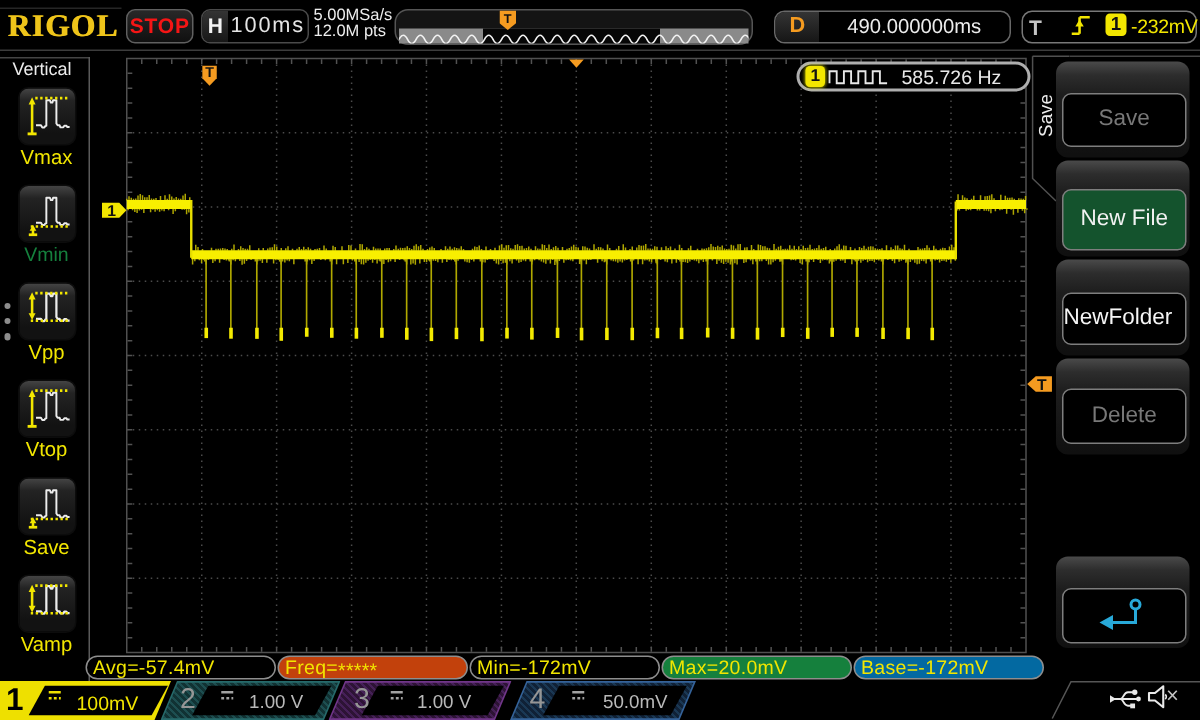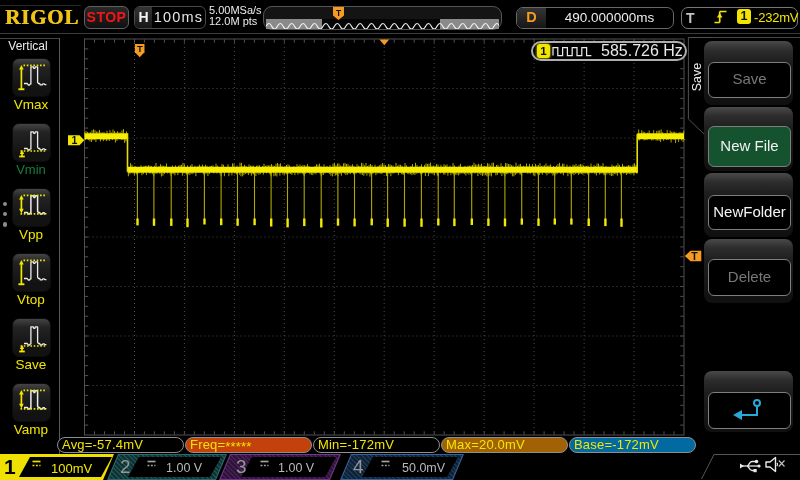--- a/index.html
+++ b/index.html
@@ -88,21 +88,21 @@
     <polygon points="68,135.2 79.5,135.2 84.3,140.2 79.5,145.2 68,145.2" fill="#f2e600"></polygon>
     <text x="74.5" y="144.2" font-size="10.5" font-weight="bold" fill="#111" text-anchor="middle">1</text>
     <polygon points="701.3,250.8 701.3,261.2 690.5,261.2 684.8,256.0 690.5,250.8" fill="#f59b20"></polygon>
     <text x="694.5" y="260.1" font-size="10.5" font-weight="bold" fill="#111" text-anchor="middle">T</text>
   </svg>
 <div class="abs" style="left:531px;top:41px;width:156px;height:20px;border:2px solid #aeaeae;border-radius:10px;background:#000;display:flex;align-items:center">
     <span style="display:inline-block;width:13px;height:14px;background:#f2e600;border-radius:3px;margin-left:4px;color:#111;font-weight:bold;font-size:11.5px;text-align:center;line-height:14px;box-shadow:0 0 3px #ff0">1</span>
     <svg width="42" height="12" viewBox="0 0 42 12" style="margin-left:2px">
       <path d="M1,10.5 V2.5 H5.8 V10.5 H10.6 V2.5 H15.4 V10.5 H20.2 V2.5 H25 V10.5 H29.8 V2.5 H34.6 V10.5 H39.4" stroke="#e8e8e8" stroke-width="1.25" fill="none"></path>
     </svg>
-    <span style="color:#e8e8e8;font-size:16px;margin-left:7px">585.726 Hz</span>
+    <span style="color:#e8e8e8;font-size:13px;margin-left:7px">585.726 Hz</span>
   </div>
 <div class="abs" style="left:0;top:39px;width:56px;text-align:center;color:#ececec;font-size:12px">Vertical</div>
 <div class="abs" style="left:12px;top:58px;width:39px;height:39px;border-radius:7px;background:linear-gradient(#444,#232323 22%,#121212 80%);border:1px solid #0c0c0c"></div>
 <svg class="abs" style="left:12px;top:58px" width="39" height="39" viewBox="0 0 39 39">
     <path d="M12,25.5 H15.3 L16.2,27 H17.6 L18.3,25.9 L18.9,25.9 V8.8 H21.2 L21.9,10.4 H22.9 L23.4,8.8 H25.6 V24.3 L26.4,25.5 H27.7 L28.3,26.9 H30.2 L30.9,25.8 H32.2 L32.9,26.7 H34.4" stroke="#ececec" stroke-width="1.3" fill="none" stroke-linejoin="round"></path>
     <path d="M11.5,7.4 H34.5" stroke="#f2e600" stroke-width="1.7" stroke-dasharray="1.6 1.7" fill="none"></path>
     <path d="M9.4,10 V31" stroke="#f2e600" stroke-width="1.7"></path>
     <polygon points="9.4,6.9 7.1,11.6 11.7,11.6" fill="#f2e600"></polygon>
     <rect x="6.4" y="30.3" width="6" height="1.9" fill="#f2e600"></rect>
   </svg>
@@ -161,41 +161,41 @@
 <div class="abs" style="left:704px;top:41px;width:89px;height:64px;border-radius:8px;background:linear-gradient(#4a4a4a,#2d2d2d 9px,#1d1d1d 22px,#101010 62px);"></div>
 <div class="abs" style="left:708px;top:62px;width:83px;height:36px;border:1.5px solid #7e7e7e;border-radius:6px;background:#000">
     <div style="color:#787878;font-size:15px;text-align:center;line-height:32px">Save</div>
   </div>
 <div class="abs" style="left:704px;top:107px;width:89px;height:64px;border-radius:8px;background:linear-gradient(#4a4a4a,#2d2d2d 9px,#1d1d1d 22px,#101010 62px);"></div>
 <div class="abs" style="left:708px;top:126px;width:83px;height:41px;border:1.5px solid #7e7e7e;border-radius:6px;background:#14532d">
     <div style="color:#f2f2f2;font-size:15px;text-align:center;line-height:37px">New File</div>
   </div>
 <div class="abs" style="left:704px;top:173px;width:89px;height:64px;border-radius:8px;background:linear-gradient(#4a4a4a,#2d2d2d 9px,#1d1d1d 22px,#101010 62px);"></div>
 <div class="abs" style="left:708px;top:195px;width:83px;height:35px;border:1.5px solid #7e7e7e;border-radius:6px;background:#000">
-    <div style="color:#f5f5f5;font-size:15px;text-align:center;line-height:31px">NewFolder</div>
+    <div style="color:#f5f5f5;font-size:15px;text-align:left;line-height:31px">NewFolder</div>
   </div>
 <div class="abs" style="left:704px;top:239px;width:89px;height:64px;border-radius:8px;background:linear-gradient(#4a4a4a,#2d2d2d 9px,#1d1d1d 22px,#101010 62px);"></div>
 <div class="abs" style="left:708px;top:259px;width:83px;height:37px;border:1.5px solid #7e7e7e;border-radius:6px;background:#000">
     <div style="color:#787878;font-size:15px;text-align:center;line-height:33px">Delete</div>
   </div>
 <div class="abs" style="left:704px;top:371px;width:89px;height:61px;border-radius:8px;background:linear-gradient(#4a4a4a,#2d2d2d 9px,#1d1d1d 22px,#101010 62px);"></div>
 <div class="abs" style="left:708px;top:392px;width:83px;height:37px;border:1.5px solid #7e7e7e;border-radius:6px;background:#000">
     <svg width="40" height="28" viewBox="0 0 40 28" style="display:block;margin:3px auto 0">
       <circle cx="27" cy="7" r="3" stroke="#28a9d9" stroke-width="2" fill="none"></circle>
       <path d="M27,10 V19 H10" stroke="#28a9d9" stroke-width="2" fill="none"></path>
       <polygon points="12,14 12,24 3,19" fill="#28a9d9"></polygon>
     </svg>
   </div>
 <svg class="abs" style="left:698px;top:450px" width="102" height="30" viewBox="0 0 102 30">
     <path d="M102,4.5 H16 L3.5,29" stroke="#565656" stroke-width="1" fill="none"></path>
   </svg>
 <div class="abs" style="left:57px;top:437px;width:127px;height:16px;border:1px solid #8e8e8e;border-radius:8px;background:#000;color:#f2e600;font-size:13px;letter-spacing:0.2px;line-height:14.5px;padding-left:4px">Avg=-57.4mV</div>
 <div class="abs" style="left:185px;top:437px;width:127px;height:16px;border:1px solid #8e8e8e;border-radius:8px;background:#c2410c;color:#f2e600;font-size:13px;letter-spacing:0.2px;line-height:14.5px;padding-left:4px">Freq=<span style="position:relative;top:2.2px">*****</span></div>
 <div class="abs" style="left:313px;top:437px;width:127px;height:16px;border:1px solid #8e8e8e;border-radius:8px;background:#000;color:#f2e600;font-size:13px;letter-spacing:0.2px;line-height:14.5px;padding-left:4px">Min=-172mV</div>
-<div class="abs" style="left:441px;top:437px;width:127px;height:16px;border:1px solid #8e8e8e;border-radius:8px;background:#a16207;color:#f2e600;font-size:13px;letter-spacing:0.2px;line-height:14.5px;padding-left:4px">Max=20.0mV</div>
+<div class="abs" style="left:441px;top:437px;width:127px;height:16px;border:1px solid #8e8e8e;border-radius:8px;background:#15803d;color:#f2e600;font-size:13px;letter-spacing:0.2px;line-height:14.5px;padding-left:4px">Max=20.0mV</div>
 <div class="abs" style="left:569px;top:437px;width:127px;height:16px;border:1px solid #8e8e8e;border-radius:8px;background:#0369a1;color:#f2e600;font-size:13px;letter-spacing:0.2px;line-height:14.5px;padding-left:4px">Base=-172mV</div>
 <div class="abs" style="left:0;top:454px;width:800px;height:26px">
     <div class="abs" style="left:0;top:0;width:800px;height:26px;background:#eee000;clip-path:polygon(0 0,114px 0,103px 26px,0 26px)"></div>
     <div class="abs" style="left:0;top:0;width:800px;height:26px;background:#000;clip-path:polygon(30px 3px,112px 3px,101px 23px,19px 23px)"></div>
     <div class="abs" style="left:4px;top:1px;color:#000;font-weight:bold;font-size:21px">1</div>
     <svg class="abs" style="left:32px;top:6px" width="9" height="8" viewBox="0 0 9 8">
       <path d="M0.5,1.5 H8.5" stroke="#eee000" stroke-width="1.7"></path>
       <path d="M0.5,5.5 H8.5" stroke="#eee000" stroke-width="1.7" stroke-dasharray="1.9 1.5"></path>
     </svg>
     <div class="abs" style="left:51px;top:6.5px;color:#f2e600;font-size:13px">100mV</div>

